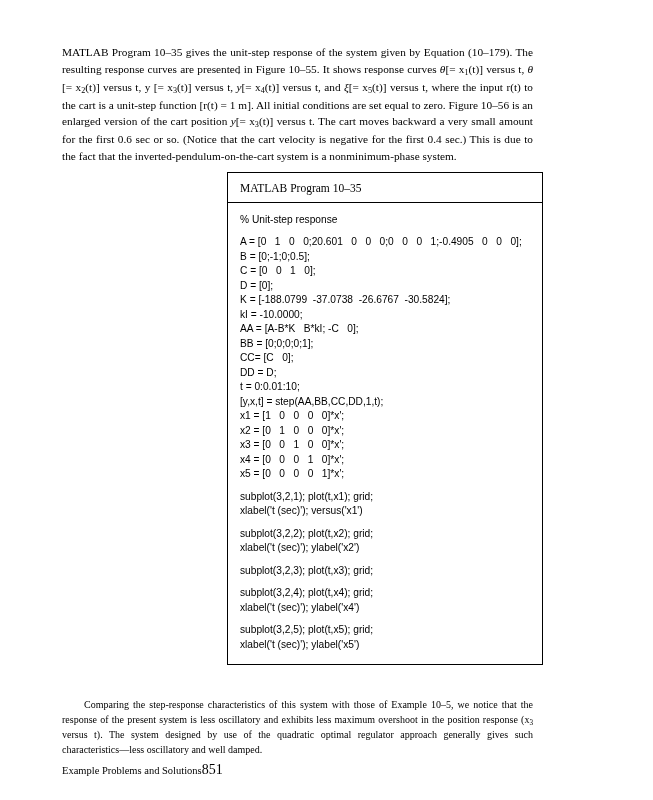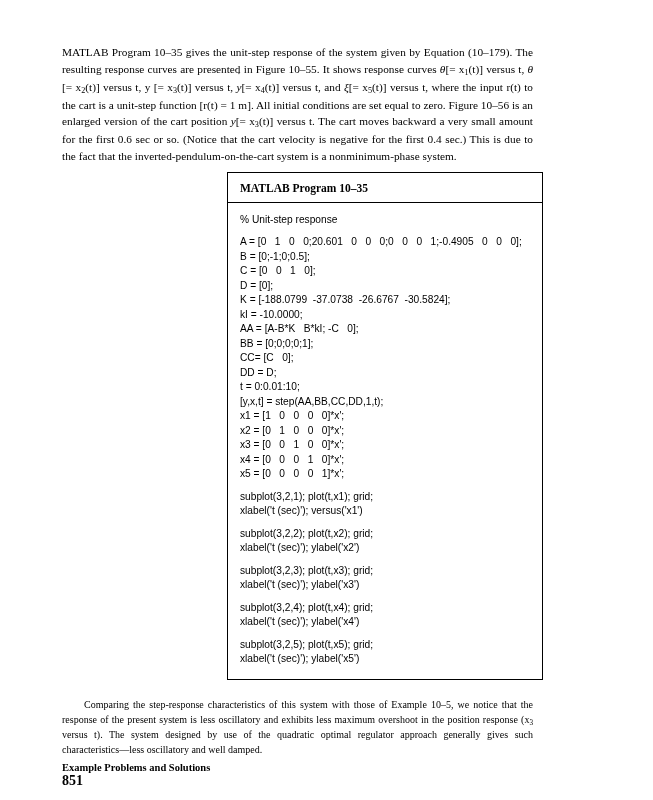--- a/index.html
+++ b/index.html
@@ -46,21 +46,21 @@
   .codebox {
     position: absolute;
     left: 227px;
     top: 172px;
     width: 316px;
     border: 1px solid #000000;
     background: #ffffff;
   }
   .codebox-title {
     font-family: "Liberation Serif", serif;
-    font-weight: bold;
+    font-weight: normal;
     font-size: 11.5px;
     padding: 9px 0 8px 12px;
     border-bottom: 1px solid #000000;
   }
   .codebox-body {
     padding: 10px 0 12px 12px;
     font-family: "Liberation Sans", sans-serif;
     font-size: 10.2px;
     line-height: 1.42;
   }
@@ -79,23 +79,22 @@
   }
   .footer {
     position: absolute;
     left: 62px;
     right: 62px;
     top: 762px;
     display: flex;
     justify-content: flex-start;
     align-items: baseline;
     font-family: "Liberation Serif", serif;
-    font-weight: bold;
+    font-weight: normal;
     font-size: 10.5px;
-    flex-direction: column;
   }
   .footer .pagenum { font-size: 14px; }
 </style>
 </head>
 <body>
 
 <div class="page">
 
   <p class="intro">
     <span>MATLAB Program 10–35 gives the unit-step response of the system given by Equation (10–179).</span>
@@ -131,21 +130,20 @@
         <div class="code-line">x4 = [0   0   0   1   0]*x';</div>
         <div class="code-line">x5 = [0   0   0   0   1]*x';</div>
         <div class="code-gap"></div>
         <div class="code-line">subplot(3,2,1); plot(t,x1); grid;</div>
         <div class="code-line">xlabel('t (sec)'); versus('x1')</div>
         <div class="code-gap"></div>
         <div class="code-line">subplot(3,2,2); plot(t,x2); grid;</div>
         <div class="code-line">xlabel('t (sec)'); ylabel('x2')</div>
         <div class="code-gap"></div>
         <div class="code-line">subplot(3,2,3); plot(t,x3); grid;</div>
-        <div class="code-line">xlabel('t (sec)'); ylabel('x3')</div>
         <div class="code-gap"></div>
         <div class="code-line">subplot(3,2,4); plot(t,x4); grid;</div>
         <div class="code-line">xlabel('t (sec)'); ylabel('x4')</div>
         <div class="code-gap"></div>
         <div class="code-line">subplot(3,2,5); plot(t,x5); grid;</div>
         <div class="code-line">xlabel('t (sec)'); ylabel('x5')</div>
       </div>
   </div>
 
   <p class="closing">

